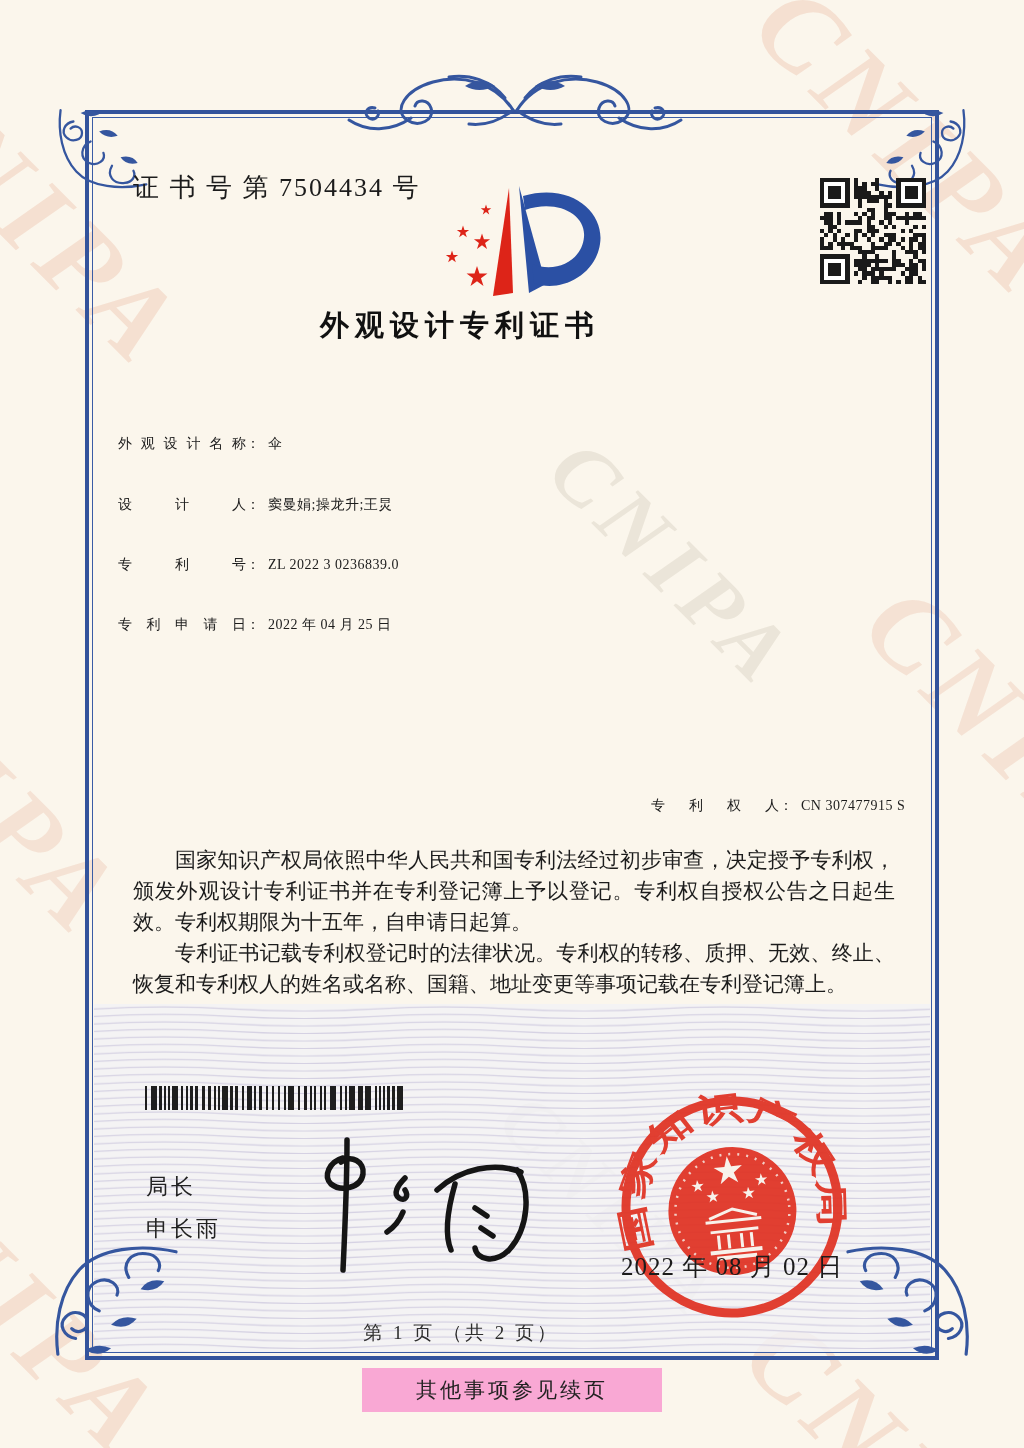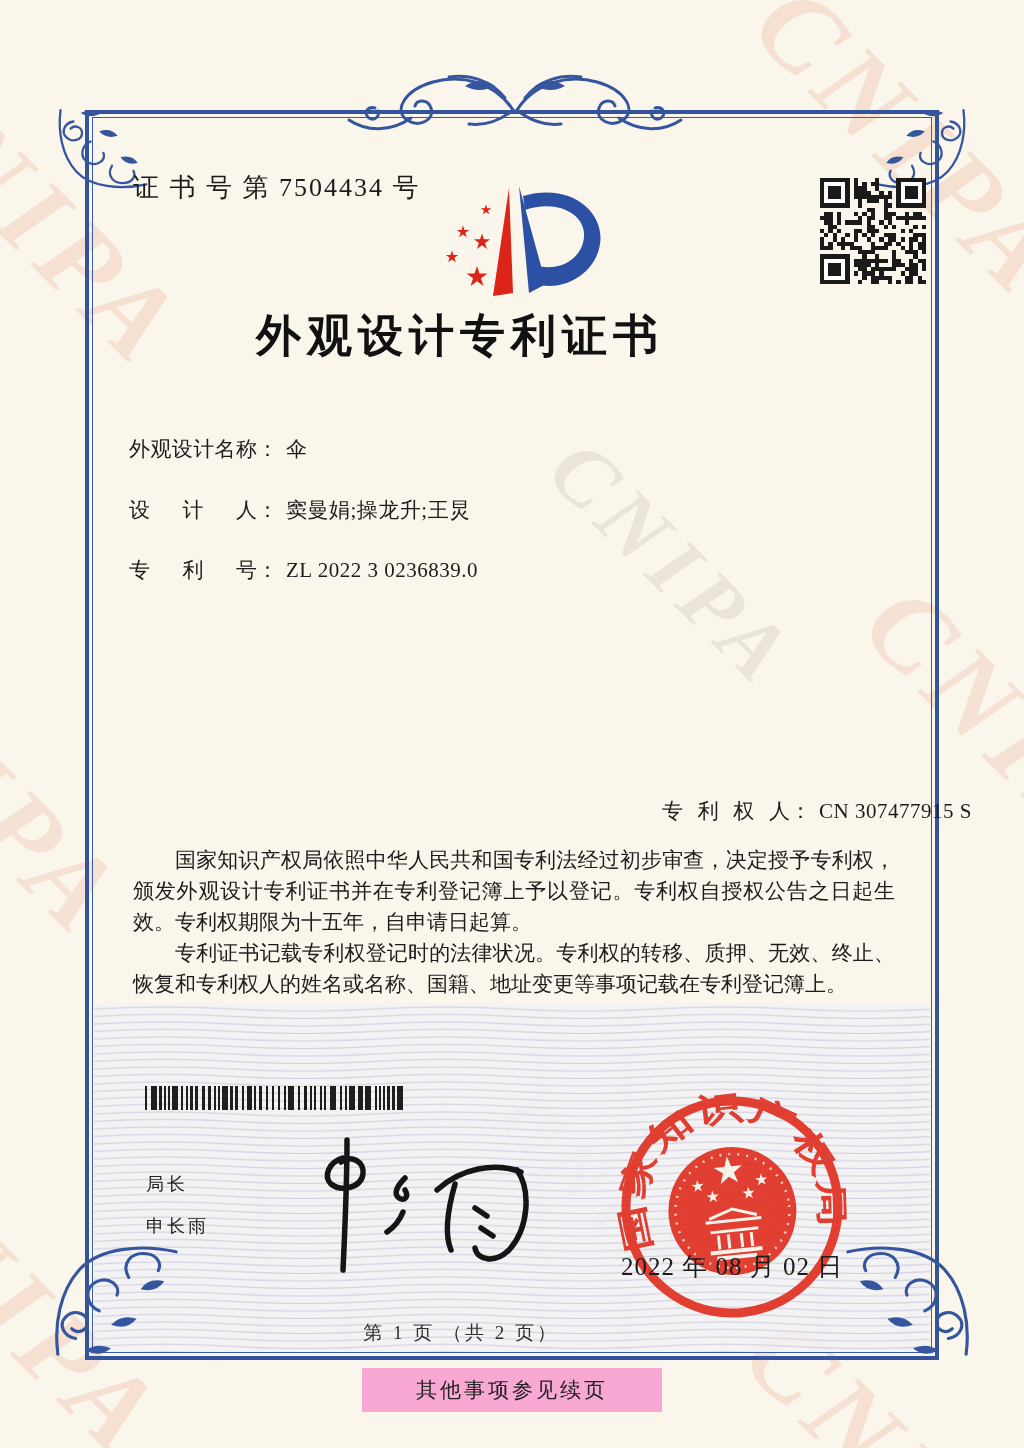--- a/index.html
+++ b/index.html
@@ -32,38 +32,38 @@
     content:"";position:absolute;inset:3px;border:1.5px solid #3a5ca6;
   }
   .orn{position:absolute;z-index:3;}
   
   .waves{position:absolute;left:94px;top:1004px;z-index:2;}
   
   .content{position:absolute;inset:0;z-index:4;}
   .certno{position:absolute;left:133px;top:170px;font-size:26px;letter-spacing:2px;}
   .title{
     position:absolute;left:85px;top:306px;width:750px;text-align:center;
-    font-size:45px;font-weight:bold;letter-spacing:6px;color:#111;
-  }
-  .frow{position:absolute;left:129px;font-size:21px;white-space:nowrap;}
+    font-size:29px;font-weight:bold;letter-spacing:6px;color:#111;
+  }
+  .frow{position:absolute;left:118px;font-size:14px;white-space:nowrap;}
   .flabel{
     display:inline-block;width:128px;text-align:justify;text-align-last:justify;
     vertical-align:bottom;
   }
   .fcolon{margin-right:8px;}
   .fvalue{letter-spacing:.5px;}
   .gpair2{position:absolute;left:533px;top:0;}
   .paras{
     position:absolute;left:133px;top:845px;width:762px;font-size:21px;
     line-height:31px;text-align:justify;
   }
   .paras p{margin:0;text-indent:2em;}
   .barcode{position:absolute;left:145px;top:1086px;z-index:4;}
   .signer{
-    position:absolute;left:146px;font-size:18px;letter-spacing:3px;color:#222;
+    position:absolute;left:146px;font-size:22px;letter-spacing:3px;color:#222;
     font-family:"Liberation Sans","DejaVu Sans",sans-serif;
   }
   .signer.role{top:1172px;}
   .signer.name{top:1214px;text-align:center;}
   .sig{position:absolute;left:285px;top:1128px;z-index:4;}
   .seal{position:absolute;left:608px;top:1083px;width:248px;height:248px;z-index:4;
         transform:rotate(-6deg);mix-blend-mode:multiply;opacity:.95;}
   .sealdate{
     position:absolute;left:608px;top:1250px;width:248px;text-align:center;
     font-size:25px;letter-spacing:1px;color:#1b1b1b;z-index:5;white-space:nowrap;
@@ -396,20 +396,23 @@
 
   <div class="frow" style="top:435px">
     <span class="flabel">外观设计名称</span><span class="fcolon">：</span><span class="fvalue">伞</span>
   </div>
   <div class="frow" style="top:496px">
     <span class="flabel">设计人</span><span class="fcolon">：</span><span class="fvalue">窦曼娟;操龙升;王炅</span>
   </div>
   <div class="frow" style="top:556px">
     <span class="flabel">专利号</span><span class="fcolon">：</span><span class="fvalue">ZL 2022 3 0236839.0</span>
   </div>
+  <div class="frow" style="top:616px">
+    <span class="flabel">专利申请日</span><span class="fcolon">：</span><span class="fvalue">2022 年 04 月 25 日</span>
+  </div>
   <div class="frow" style="top:797px">
     <span class="gpair2">
       <span class="flabel">专利权人</span><span class="fcolon">：</span><span class="fvalue">CN 307477915 S</span>
     </span>
   </div>
 
   <div class="paras">
     <p>国家知识产权局依照中华人民共和国专利法经过初步审查，决定授予专利权，颁发外观设计专利证书并在专利登记簿上予以登记。专利权自授权公告之日起生效。专利权期限为十五年，自申请日起算。</p>
     <p>专利证书记载专利权登记时的法律状况。专利权的转移、质押、无效、终止、恢复和专利权人的姓名或名称、国籍、地址变更等事项记载在专利登记簿上。</p>
   </div>

